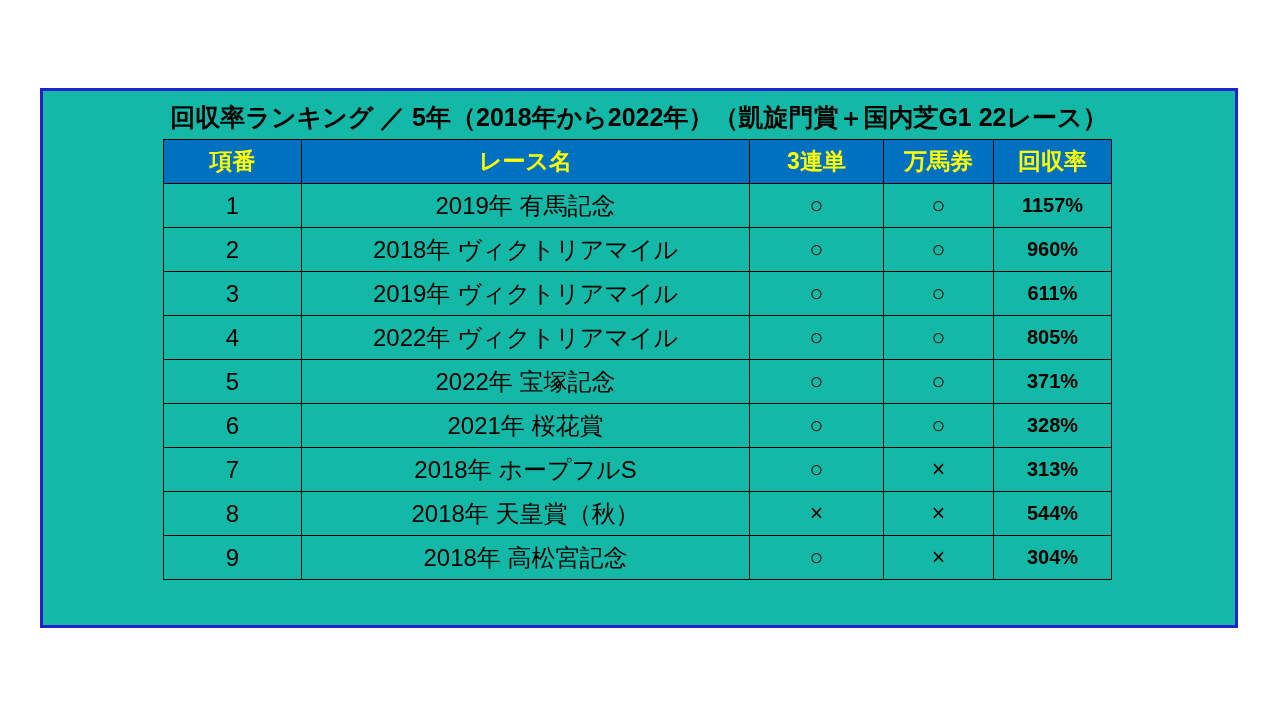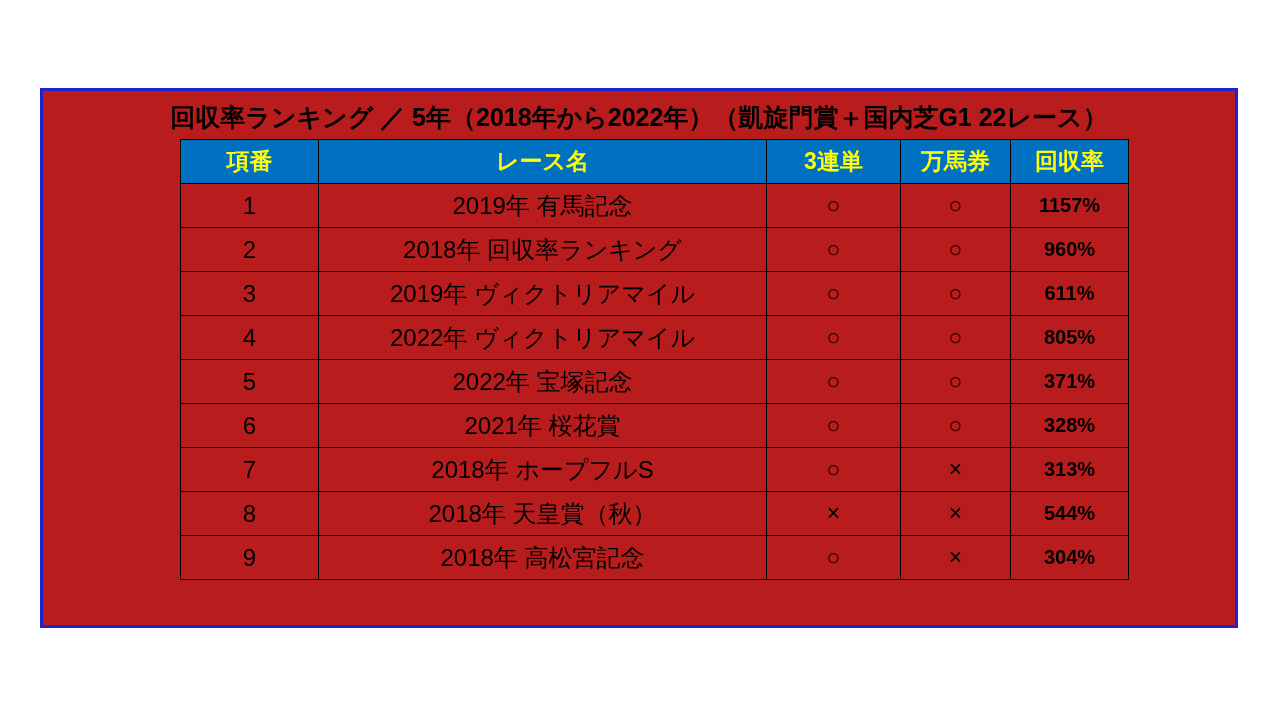--- a/index.html
+++ b/index.html
@@ -19,36 +19,36 @@
     height: 720px;
     background: #ffffff;
   }
   .panel {
     position: absolute;
     left: 40px;
     top: 88px;
     width: 1198px;
     height: 540px;
     border: 3px solid #2222cc;
-    background: #b91c1c;
+    background: #14b8a6;
     box-sizing: border-box;
   }
   .panel-title {
     text-align: center;
     font-size: 25px;
     font-weight: bold;
     color: #000000;
     letter-spacing: 0px;
     margin-top: 13px;
     line-height: 1.1;
     white-space: nowrap;
   }
   table.rank {
     position: absolute;
-    left: 137px;
+    left: 120px;
     top: 48px;
     border-collapse: collapse;
     table-layout: fixed;
     width: 948px;
   }
   table.rank th, table.rank td {
     border: 1px solid #000000;
     height: 44px;
     padding: 0;
     text-align: center;
@@ -114,21 +114,21 @@
       <tbody>
         <tr>
           <td class="no">1</td>
           <td class="race">2019年 有馬記念</td>
           <td class="mark">○</td>
           <td class="mark">○</td>
           <td class="rate">1157%</td>
         </tr>
         <tr>
           <td class="no">2</td>
-          <td class="race">2018年 回収率ランキング</td>
+          <td class="race">2018年 ヴィクトリアマイル</td>
           <td class="mark">○</td>
           <td class="mark">○</td>
           <td class="rate">960%</td>
         </tr>
         <tr>
           <td class="no">3</td>
           <td class="race">2019年 ヴィクトリアマイル</td>
           <td class="mark">○</td>
           <td class="mark">○</td>
           <td class="rate">611%</td>

